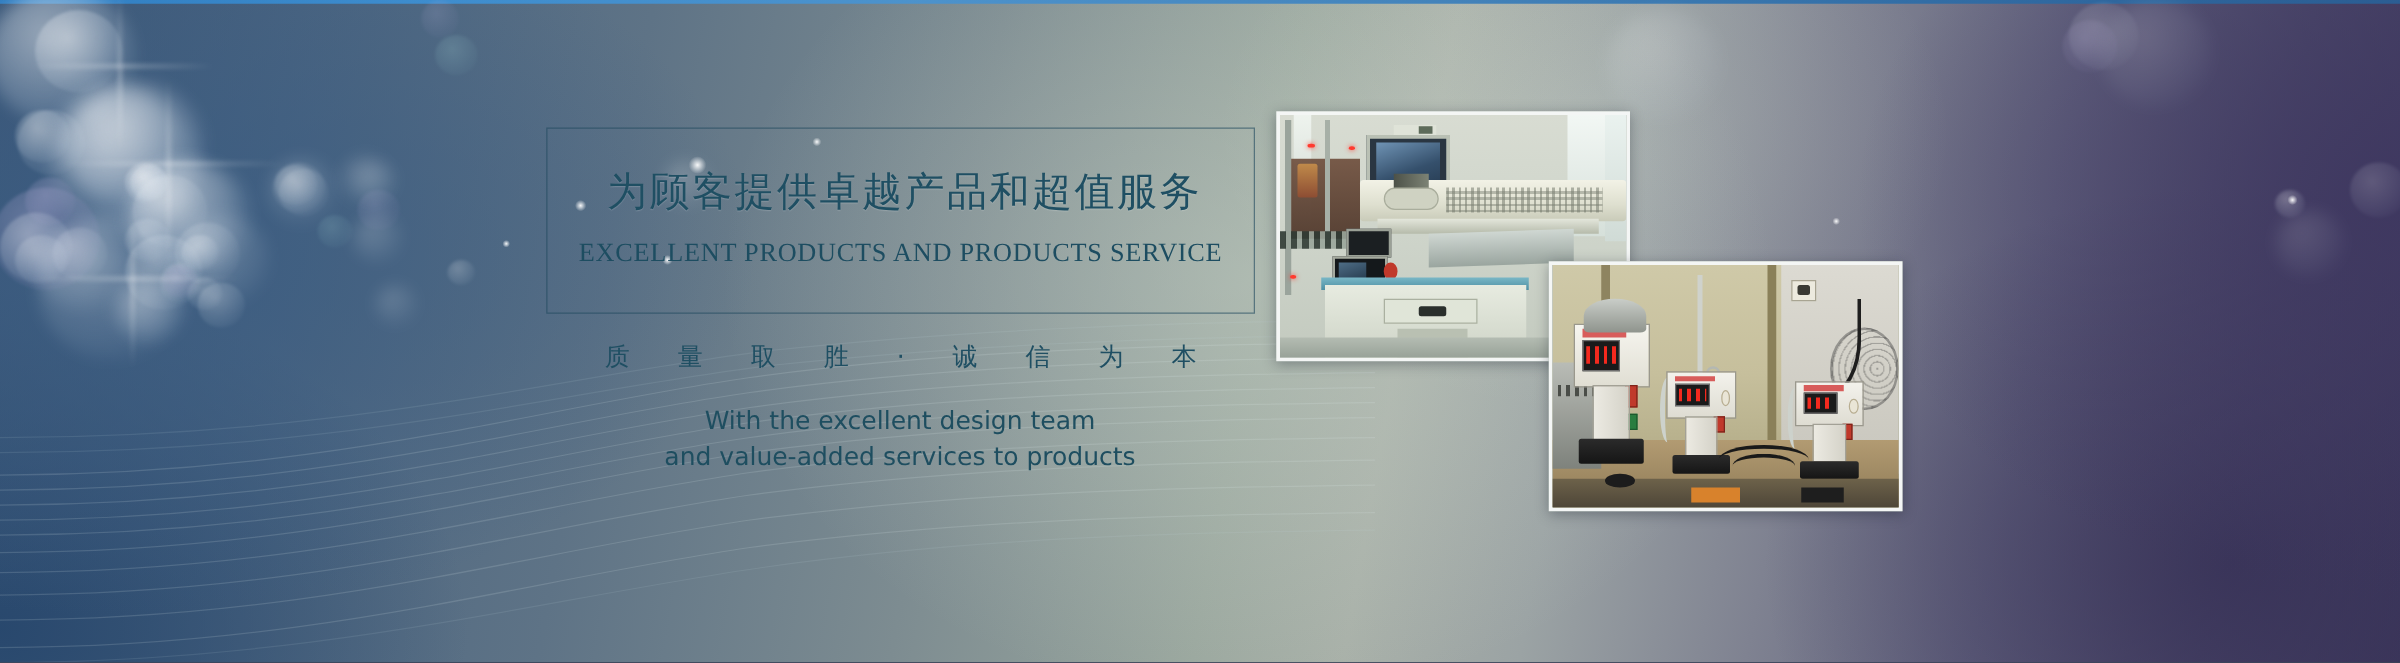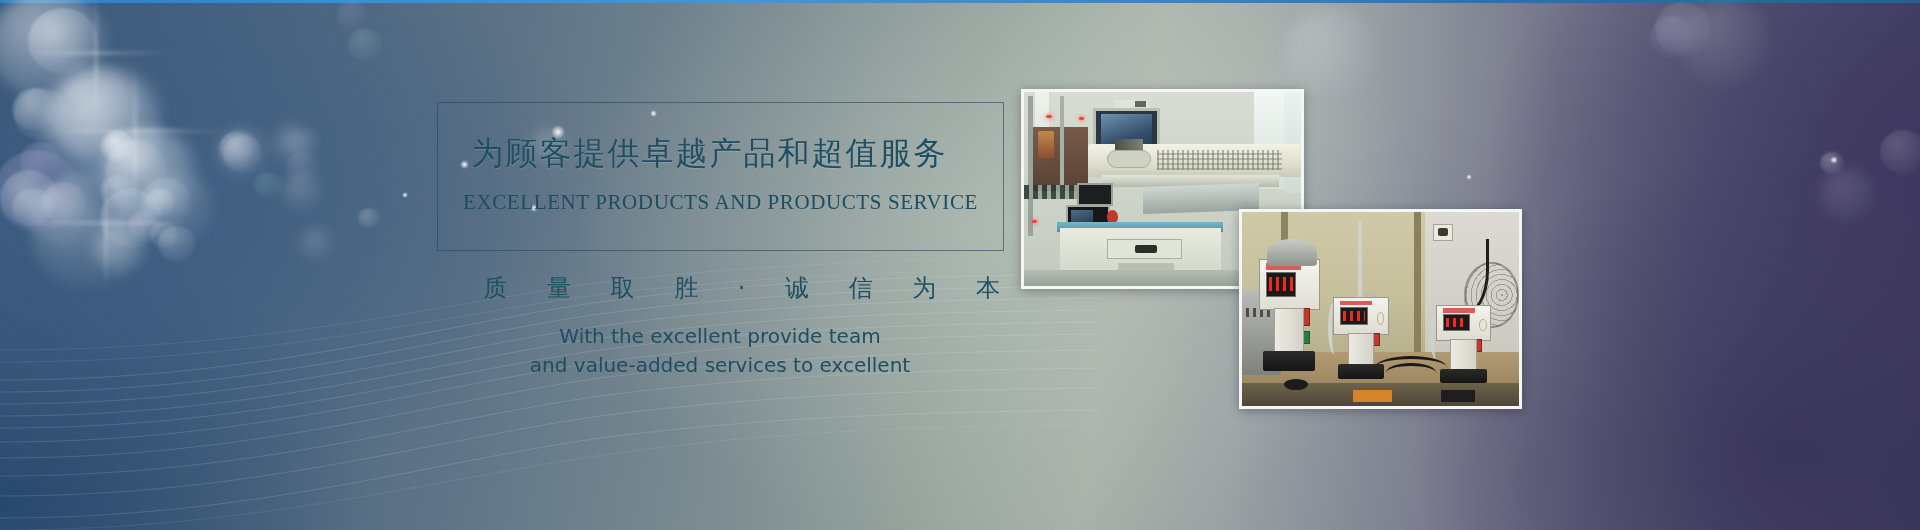--- a/index.html
+++ b/index.html
@@ -101,21 +101,21 @@
   
   .waves { position: absolute; left: 0; bottom: 0; width: 1100px; height: 300px; opacity: .5; }
   .title-box {
     position: absolute;
     left: 437px; top: 102px;
     width: 567px; height: 149px;
     border: 1px solid rgba(34,74,96,0.62);
   }
   .headline-cn {
     position: absolute;
-    left: 426px; top: 132px;
+    left: 440px; top: 132px;
     width: 567px;
     text-align: center;
     font-size: 32px;
     letter-spacing: 2px;
     color: #1f4f63;
     font-family: "DejaVu Sans", "Liberation Sans", sans-serif;
     font-weight: 400;
     text-shadow: 0 1px 1px rgba(255,255,255,0.18);
   }
   .headline-en {
@@ -124,24 +124,24 @@
     width: 567px;
     text-align: center;
     font-family: "Liberation Serif", "DejaVu Serif", serif;
     font-size: 21px;
     letter-spacing: .6px;
     color: #1d4d61;
     white-space: nowrap;
   }
   .slogan-cn {
     position: absolute;
-    left: 449px; top: 272px;
+    left: 437px; top: 272px;
     width: 567px;
-    text-align: right;
-    font-size: 24px;
+    text-align: center;
+    font-size: 20px;
     letter-spacing: 16px;
     text-indent: 16px;
     color: #1f4f63;
     font-family: "DejaVu Sans", "Liberation Sans", sans-serif;
   }
   .desc {
     position: absolute;
     left: 300px; top: 322px;
     width: 840px;
     text-align: center;
@@ -368,22 +368,22 @@
       <path d="M0,132 C280,132 450,82 620,62 C790,44 950,40 1100,38"></path>
       <path d="M0,300 C250,300 430,250 610,224 C780,200 940,196 1100,194"></path>
     </g>
   </svg>
 
   <div class="title-box"></div>
   <div class="headline-cn">为顾客提供卓越产品和超值服务</div>
   <div class="headline-en">EXCELLENT PRODUCTS AND PRODUCTS SERVICE</div>
   <div class="slogan-cn">质 量 取 胜 · 诚 信 为 本</div>
   <div class="desc">
-    <div>With the excellent provide team</div>
-    <div>and value-added services to excellent</div>
+    <div>With the excellent design team</div>
+    <div>and value-added services to products</div>
   </div>
 
   <div class="photo photo-1">
     <div class="scene">
       <div class="s1-wall"></div>
       <div class="s1-winL"></div>
       <div class="s1-winR"></div>
       <div class="s1-winR2"></div>
       <div class="s1-cabinetL"></div>
       <div class="s1-deco"></div>

